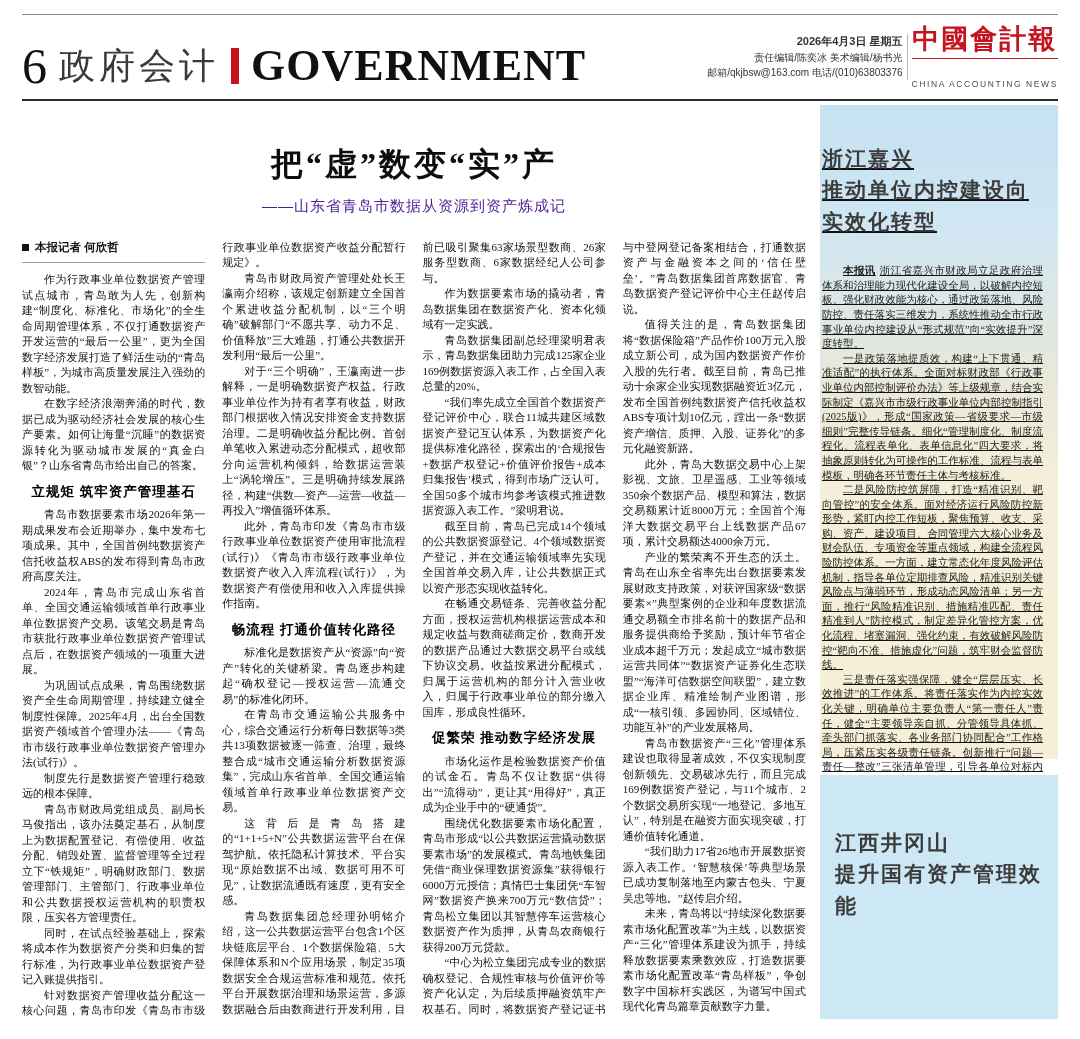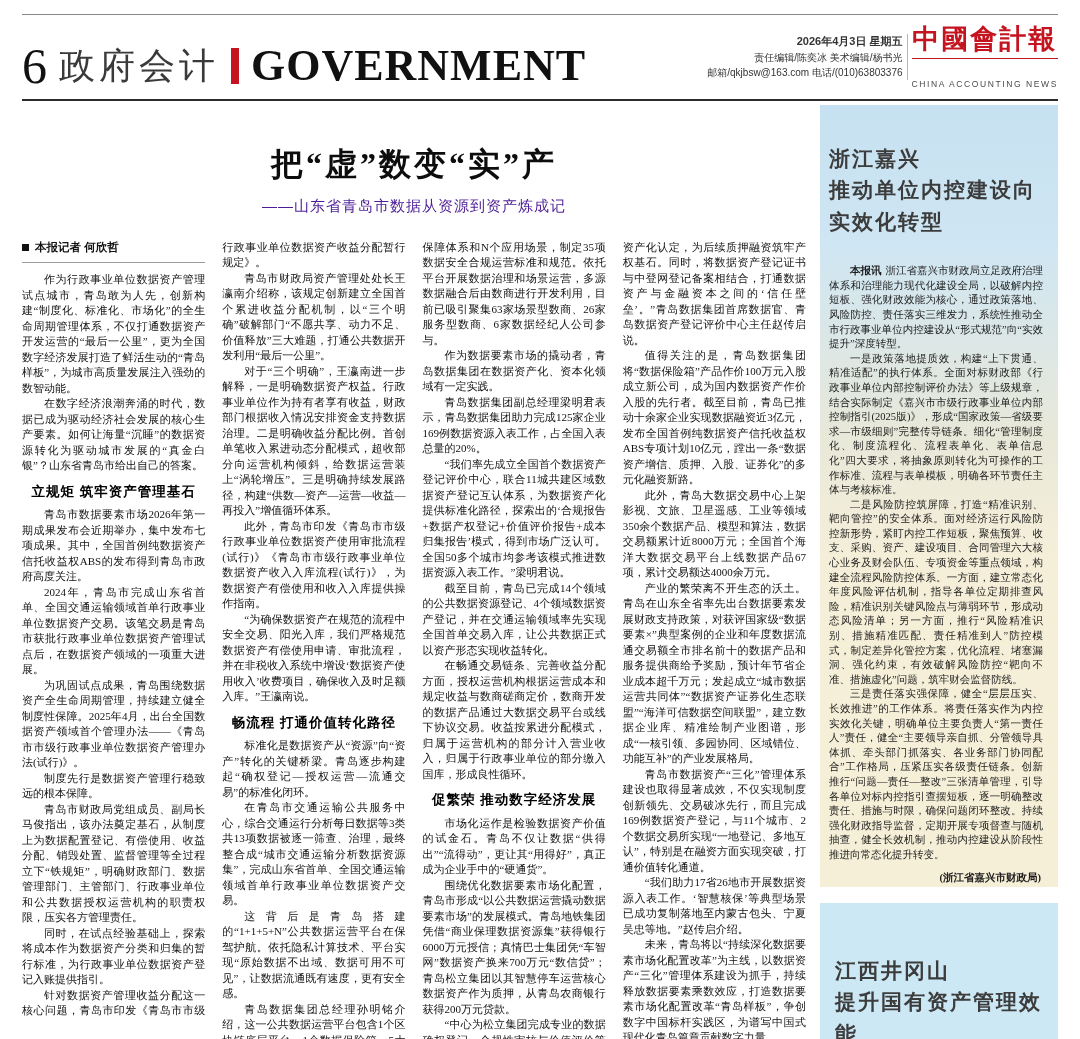--- a/index.html
+++ b/index.html
@@ -34,21 +34,21 @@
   .columns{column-count:4;column-gap:17px;font-size:11px;line-height:15.5px;text-align:justify;}
   .columns p{margin:0;text-indent:2em;}
   .byline{font-family:"Liberation Sans","DejaVu Sans",sans-serif;font-weight:700;font-size:11.5px;
           border-bottom:1px solid #9c9c9c;padding-bottom:7px;margin-bottom:9px;}
   .byline .sq{display:inline-block;width:7px;height:7px;background:#111;margin-right:6px;}
   h2.subhead{font-family:"Liberation Sans","DejaVu Sans",sans-serif;font-size:13.5px;font-weight:700;
              text-align:center;margin:10px 0 8px 0;letter-spacing:1px;break-after:avoid;color:#000;}
 
   
   .side-box1{background:linear-gradient(180deg,#c6e1f1 0%,#cfe6f3 18%,#e8e8d9 42%,#f5efd9 58%,#f6efd8 100%);
-             box-sizing:border-box;padding:38px 15px 12px 9px;height:782px;}
+             box-sizing:border-box;padding:38px 15px 12px 2px;height:654px;text-decoration:underline;}
   .side-title{font-family:"Liberation Sans","DejaVu Sans",sans-serif;font-size:21px;font-weight:700;color:#3c3c3c;
               line-height:1.5;letter-spacing:2px;margin:0 0 26px 0;}
   .side-body{font-size:10.5px;line-height:14.6px;text-align:justify;color:#1c1c1c;}
   .side-body p{margin:0;text-indent:2em;}
   .lead-tag{font-family:"Liberation Sans","DejaVu Sans",sans-serif;font-weight:700;margin-right:4px;}
   .signature{text-align:right;font-weight:700;font-size:10.5px;margin-top:8px;padding-right:2px;}
   .side-gap{height:16px;}
   .side-box2{background:#cde8f5;box-sizing:border-box;flex:1;padding:52px 15px 0 15px;}
 
 </style>
@@ -96,21 +96,20 @@
         <p>青岛市数据要素市场2026年第一期成果发布会近期举办，集中发布七项成果。其中，全国首例纯数据资产信托收益权ABS的发布得到青岛市政府高度关注。</p>
         <p>2024年，青岛市完成山东省首单、全国交通运输领域首单行政事业单位数据资产交易。该笔交易是青岛市获批行政事业单位数据资产管理试点后，在数据资产领域的一项重大进展。</p>
         <p>为巩固试点成果，青岛围绕数据资产全生命周期管理，持续建立健全制度性保障。2025年4月，出台全国数据资产领域首个管理办法——《青岛市市级行政事业单位数据资产管理办法(试行)》。</p>
         <p>制度先行是数据资产管理行稳致远的根本保障。</p>
         <p>青岛市财政局党组成员、副局长马俊指出，该办法奠定基石，从制度上为数据配置登记、有偿使用、收益分配、销毁处置、监督管理等全过程立下“铁规矩”，明确财政部门、数据管理部门、主管部门、行政事业单位和公共数据授权运营机构的职责权限，压实各方管理责任。</p>
         <p>同时，在试点经验基础上，探索将成本作为数据资产分类和归集的暂行标准，为行政事业单位数据资产登记入账提供指引。</p>
         <p>针对数据资产管理收益分配这一核心问题，青岛市印发《青岛市市级行政事业单位数据资产收益分配暂行规定》。</p>
         <p>青岛市财政局资产管理处处长王瀛南介绍称，该规定创新建立全国首个累进收益分配机制，以“三个明确”破解部门“不愿共享、动力不足、价值释放”三大难题，打通公共数据开发利用“最后一公里”。</p>
         <p>对于“三个明确”，王瀛南进一步解释，一是明确数据资产权益。行政事业单位作为持有者享有收益，财政部门根据收入情况安排资金支持数据治理。二是明确收益分配比例。首创单笔收入累进动态分配模式，超收部分向运营机构倾斜，给数据运营装上“涡轮增压”。三是明确持续发展路径，构建“供数—资产—运营—收益—再投入”增值循环体系。</p>
         <p>此外，青岛市印发《青岛市市级行政事业单位数据资产使用审批流程(试行)》《青岛市市级行政事业单位数据资产收入入库流程(试行)》，为数据资产有偿使用和收入入库提供操作指南。</p>
-        <p>“为确保数据资产在规范的流程中安全交易、阳光入库，我们严格规范数据资产有偿使用申请、审批流程，并在非税收入系统中增设‘数据资产使用收入’收费项目，确保收入及时足额入库。”王瀛南说。</p>
 
         <h2 class="subhead">畅流程 打通价值转化路径</h2>
         <p>标准化是数据资产从“资源”向“资产”转化的关键桥梁。青岛逐步构建起“确权登记—授权运营—流通交易”的标准化闭环。</p>
         <p>在青岛市交通运输公共服务中心，综合交通运行分析每日数据等3类共13项数据被逐一筛查、治理，最终整合成“城市交通运输分析数据资源集”，完成山东省首单、全国交通运输领域首单行政事业单位数据资产交易。</p>
         <p>这背后是青岛搭建的“1+1+5+N”公共数据运营平台在保驾护航。依托隐私计算技术、平台实现“原始数据不出域、数据可用不可见”，让数据流通既有速度，更有安全感。</p>
         <p>青岛数据集团总经理孙明铭介绍，这一公共数据运营平台包含1个区块链底层平台、1个数据保险箱、5大保障体系和N个应用场景，制定35项数据安全合规运营标准和规范。依托平台开展数据治理和场景运营，多源数据融合后由数商进行开发利用，目前已吸引聚集63家场景型数商、26家服务型数商、6家数据经纪人公司参与。</p>
         <p>作为数据要素市场的撬动者，青岛数据集团在数据资产化、资本化领域有一定实践。</p>
         <p>青岛数据集团副总经理梁明君表示，青岛数据集团助力完成125家企业169例数据资源入表工作，占全国入表总量的20%。</p>
         <p>“我们率先成立全国首个数据资产登记评价中心，联合11城共建区域数据资产登记互认体系，为数据资产化提供标准化路径，探索出的‘合规报告+数据产权登记+价值评价报告+成本归集报告’模式，得到市场广泛认可。全国50多个城市均参考该模式推进数据资源入表工作。”梁明君说。</p>
         <p>截至目前，青岛已完成14个领域的公共数据资源登记、4个领域数据资产登记，并在交通运输领域率先实现全国首单交易入库，让公共数据正式以资产形态实现收益转化。</p>

